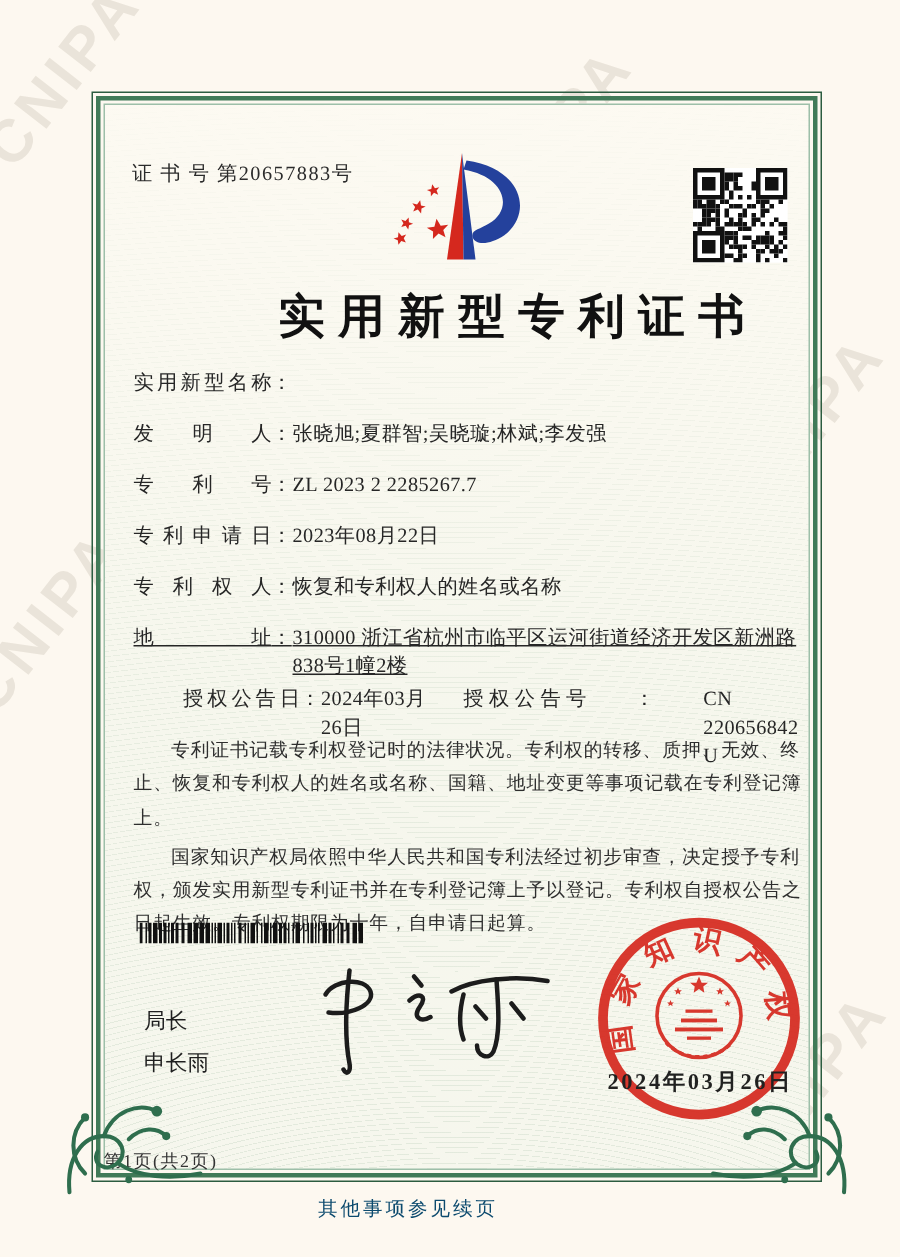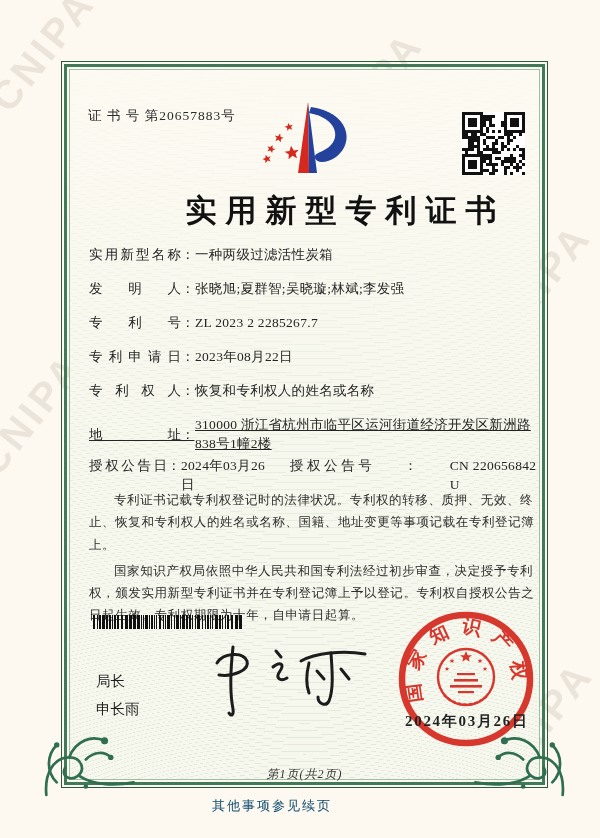--- a/index.html
+++ b/index.html
@@ -62,52 +62,52 @@
   .logo{position:absolute;left:189px;top:31px;width:102px;height:78px;}
   .qr{position:absolute;left:393px;top:43px;width:63px;height:63px;background:#fff;}
   .title{
     position:absolute;left:0;top:121px;width:100%;margin:0;
     text-align:center;font-size:31px;font-weight:bold;
     letter-spacing:9px;color:#111;padding-left:41px;
   }
 
   
   .fields{position:absolute;left:20px;top:176px;width:450px;font-size:13.5px;color:#262626;}
-  .frow{display:flex;align-items:center;margin-bottom:15px;line-height:19px;}
+  .frow{display:flex;align-items:flex-start;margin-bottom:15px;line-height:19px;}
   .flabel{
     display:inline-block;width:92px;flex:0 0 92px;
     text-align:justify;text-align-last:justify;
   }
   .fcolon{flex:0 0 14px;text-align:left;}
   .fval{flex:1;letter-spacing:0.3px;}
   .frow-address{margin-bottom:3px;text-decoration:underline;}
   .frow-address .fval{max-width:340px;}
   .grant-row{display:flex;margin-bottom:0;line-height:19px;}
-  .gpair{display:flex;}
+  .gpair{display:flex;margin-left:33px;}
   .gpair .flabel{width:78px;flex:0 0 78px;}
   .gpair2{margin-left:19px;gap:32px;}
   .gpair2 .flabel{width:82px;flex:0 0 82px;}
 
   
   .body-text{
     position:absolute;left:20px;top:420px;width:447px;
     font-size:12.5px;line-height:1.78;color:#2e2e2e;letter-spacing:0.6px;
   }
   .body-text p{margin:0 0 4px 0;text-indent:2em;}
 
   
   .barcode{position:absolute;left:24px;top:546px;width:154px;height:14px;}
   .signer{position:absolute;left:27px;top:598px;
     font-family:"Liberation Sans","DejaVu Sans",sans-serif;
     font-size:14.5px;color:#1f1f1f;line-height:28px;}
   .signature{position:absolute;left:112px;top:568px;width:200px;height:86px;}
   .seal{position:absolute;left:323px;top:538px;width:148px;height:148px;}
   .page-footer{
     position:absolute;left:0;top:697px;width:100%;
-    text-align:center;font-size:12px;color:#333;letter-spacing:1px;font-style:italic;
+    text-align:left;font-size:12px;color:#333;letter-spacing:1px;
   }
 
   .cont-note{
     position:absolute;left:0;top:797px;width:544px;
     text-align:center;font-size:13px;letter-spacing:2px;color:#0c4a6e;z-index:2;
   }
 </style>
 </head>
 <body>
 
@@ -325,21 +325,20 @@
           <rect x="3" y="45" width="15" height="15" fill="#fff"></rect>
           <rect x="6" y="48" width="9" height="9" fill="#111"></rect>
         </svg>
 
       <h1 class="title">实用新型专利证书</h1>
 
       <div class="fields">
         <div class="frow">
           <span class="flabel">实用新型名称</span>
           <span class="fcolon">：</span>
-          <span class="fval">一种两级过滤活性炭箱</span>
         </div>
         <div class="frow">
           <span class="flabel">发明人</span>
           <span class="fcolon">：</span>
           <span class="fval">张晓旭;夏群智;吴晓璇;林斌;李发强</span>
         </div>
         <div class="frow">
           <span class="flabel">专利号</span>
           <span class="fcolon">：</span>
           <span class="fval">ZL 2023 2 2285267.7</span>

